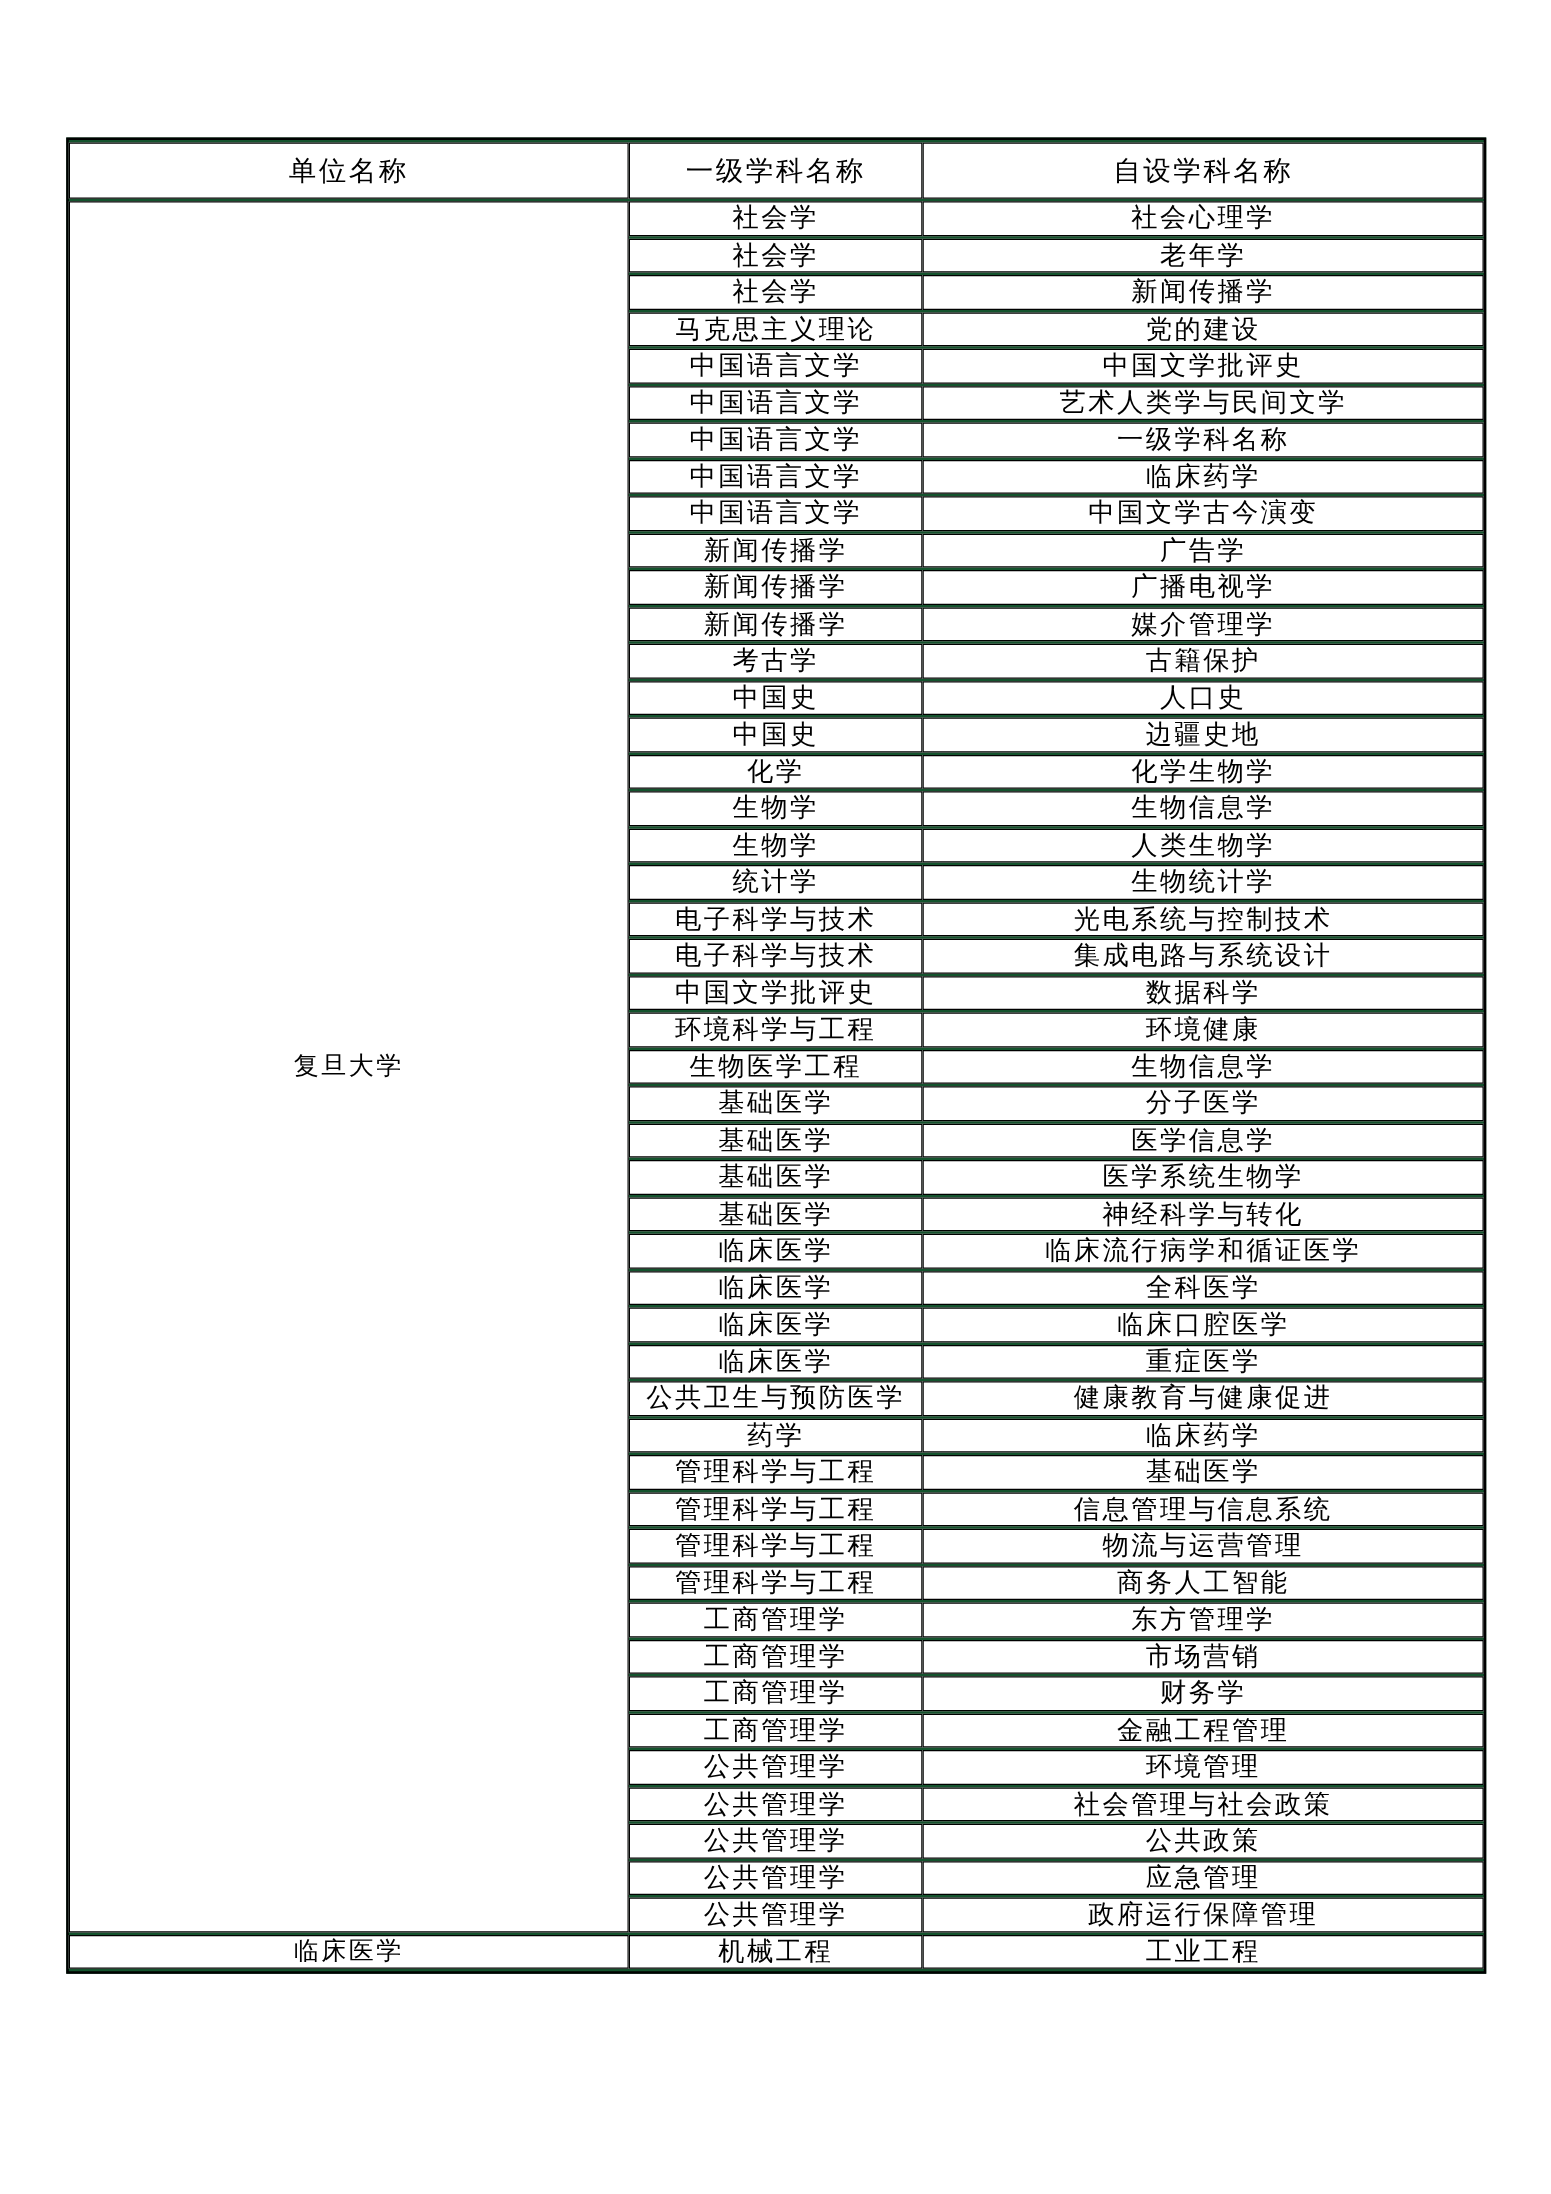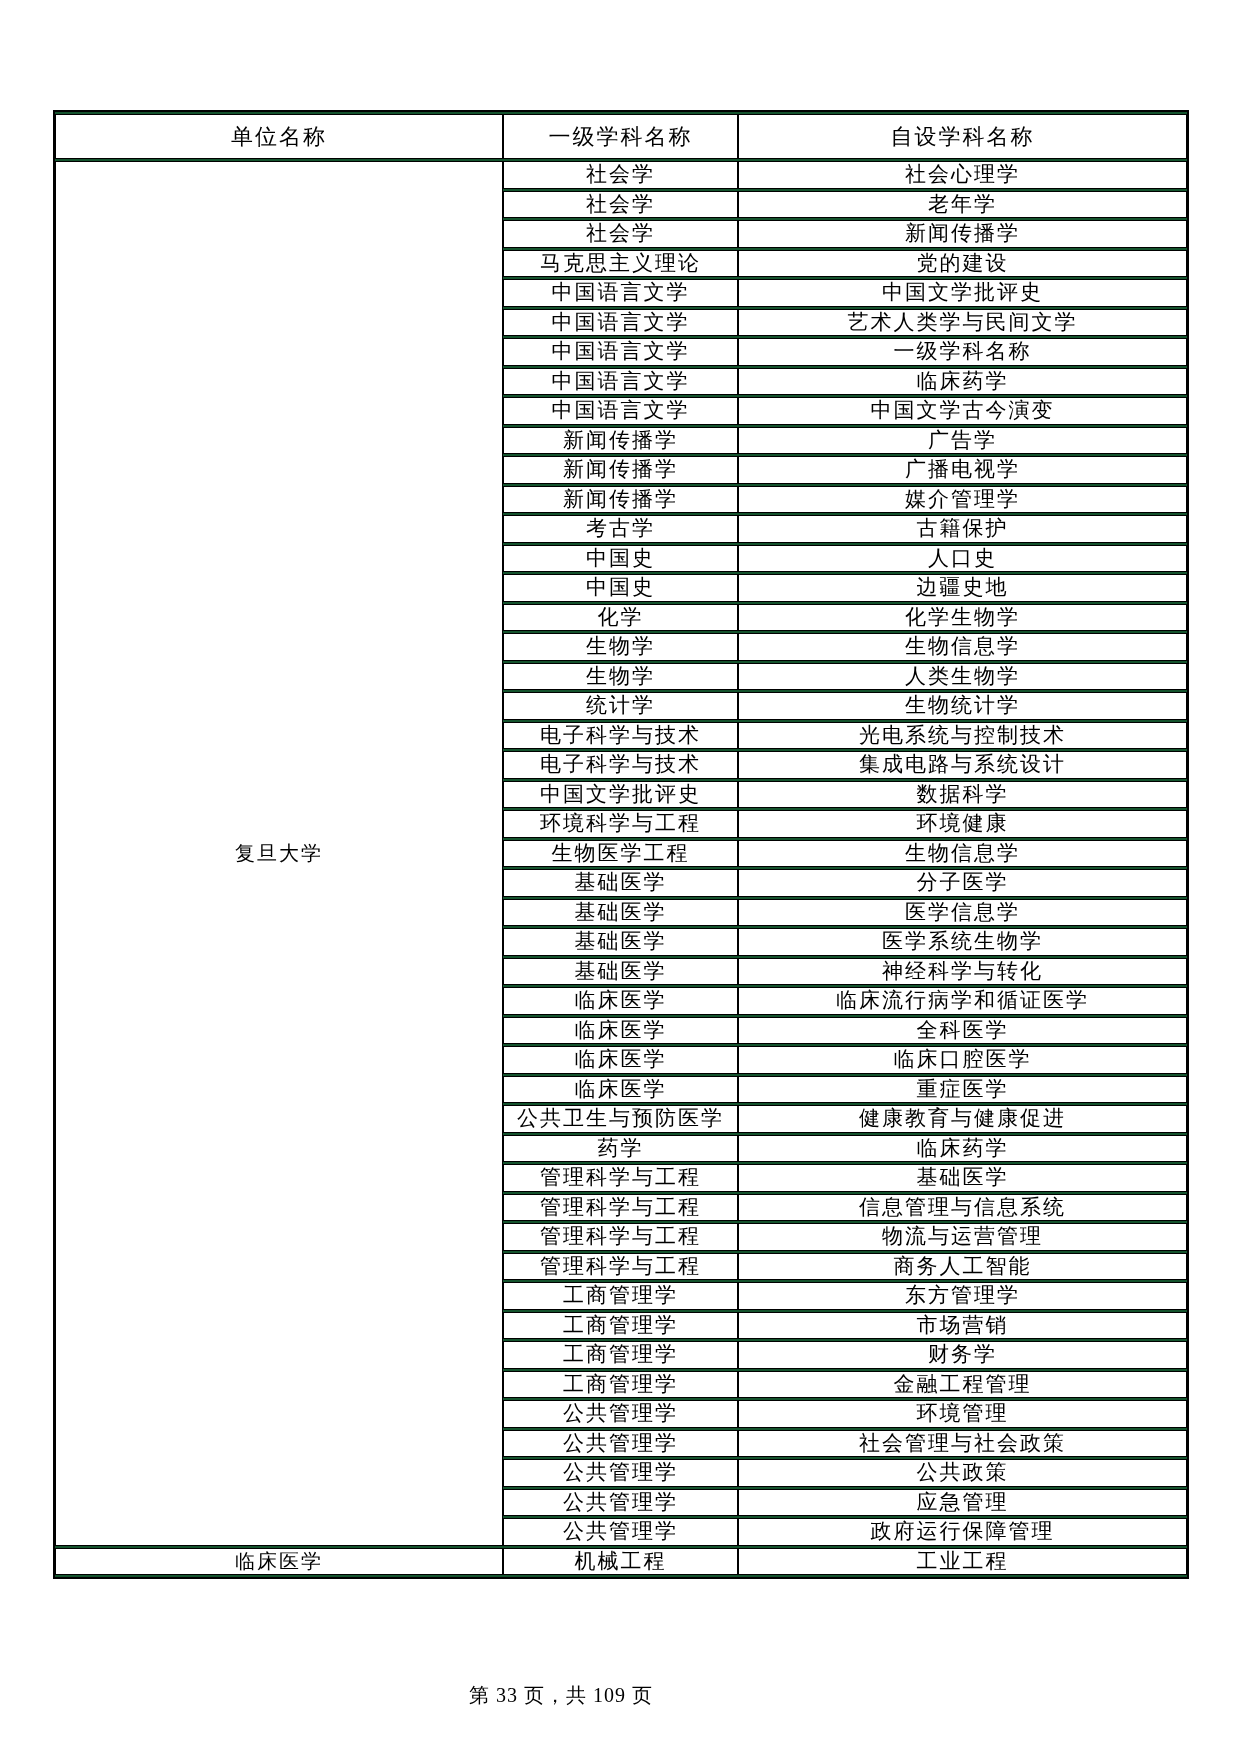--- a/index.html
+++ b/index.html
@@ -273,14 +273,13 @@
           <td>政府运行保障管理</td>
         </tr>
         <tr>
           <td rowspan="1" class="unit">临床医学</td>
           <td>机械工程</td>
           <td>工业工程</td>
         </tr>
       </tbody>
   </table>
 
-  <div class="footer">第 33 页，共 109 页</div>
 </div>
 
 </body></html>

